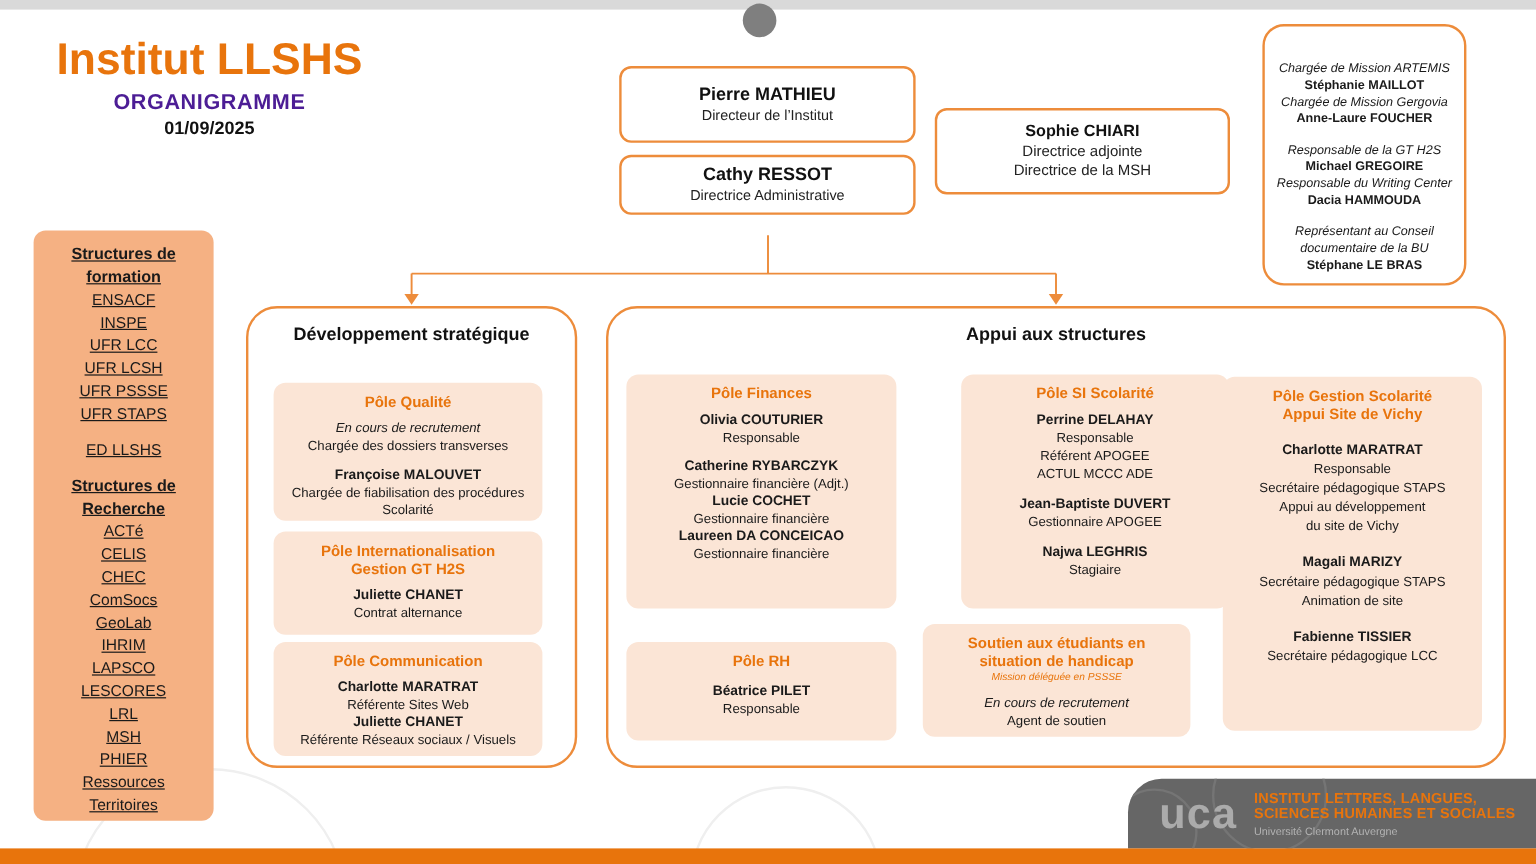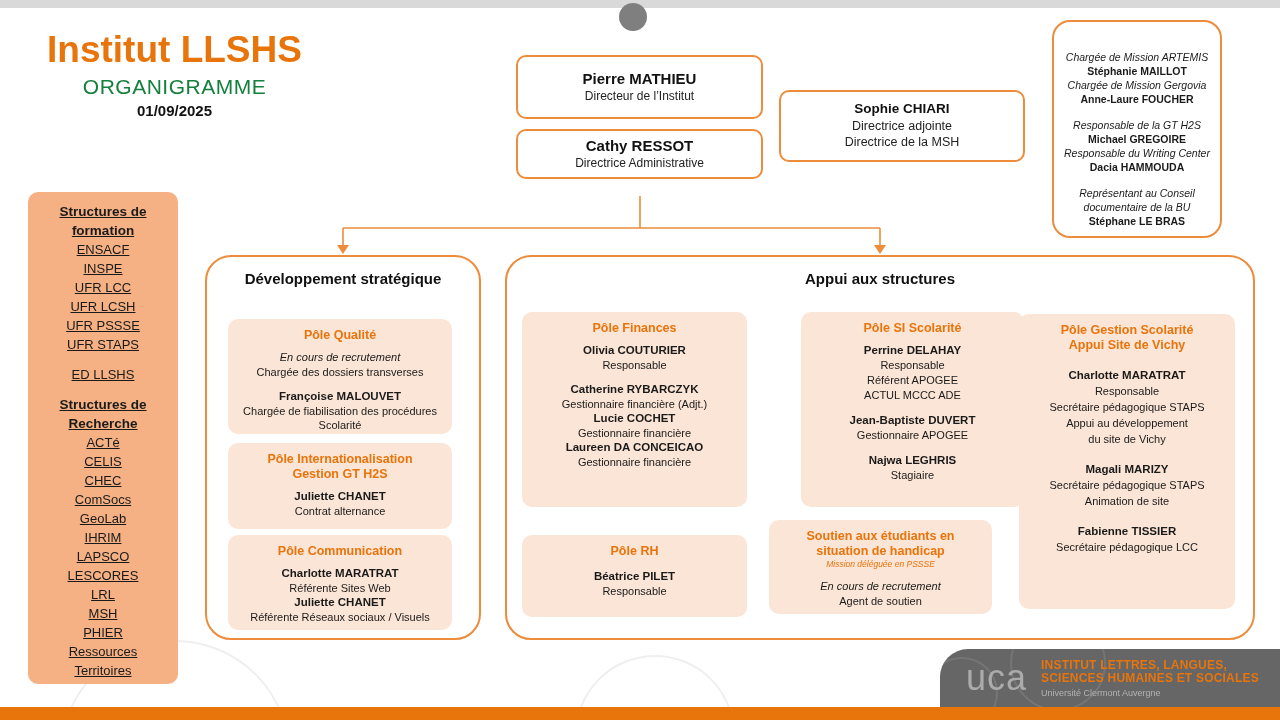--- a/index.html
+++ b/index.html
@@ -12,21 +12,21 @@
   .top-circle { position: absolute; left: 619px; top: 3px; width: 28px; height: 28px; border-radius: 50%; background: var(--topCircle, #7F7F7F); }
 
   
   .ring { position: absolute; border-radius: 50%; border: 2px solid #EFEFEF; }
   .ring1 { left: 60px; top: 640px; width: 230px; height: 230px; }
   .ring2 { left: 575px; top: 655px; width: 160px; height: 160px; }
 
   
   .header { position: absolute; left: 22px; top: 30px; width: 305px; text-align: center; }
   .header-title { font-size: 37px; font-weight: 700; color: var(--accent, #E8740C); line-height: 1.1; }
-  .header-sub { font-size: 21px; font-weight: 400; color: #15803d; margin-top: 4px; letter-spacing: 0.5px; }
+  .header-sub { font-size: 18px; font-weight: 700; color: #4c1d95; margin-top: 4px; letter-spacing: 0.5px; }
   .header-date { font-size: 15px; font-weight: 700; color: #111; margin-top: 3px; }
 
   
   .orgbox { position: absolute; background: #fff; border: 2.5px solid var(--border, #ED8C3B); border-radius: 10px; display: flex; flex-direction: column; align-items: center; justify-content: center; text-align: center; }
   .box-director { left: 516px; top: 55px; width: 247px; height: 64px; }
   .box-admin    { left: 516px; top: 129px; width: 247px; height: 50px; }
   .box-deputy   { left: 779px; top: 90px; width: 246px; height: 72px; }
   .person-name { font-weight: 700; font-size: 15px; color: #111; line-height: 1.25; }
   .person-role { font-size: 12px; color: #222; line-height: 1.3; }
   .box-deputy .person-name { font-size: 13.5px; }
@@ -77,21 +77,21 @@
   .pole-si .ln { line-height: 15px; }
 
   
   .connectors { position: absolute; left: 0; top: 0; pointer-events: none; }
 
   
   .footer { position: absolute; left: 940px; top: 649px; width: 340px; height: 58px; background: var(--footerBg, #666666); border-radius: 28px 0 0 0; overflow: hidden; display: flex; align-items: center; padding-left: 26px; }
   .footer-ring { position: absolute; border-radius: 50%; border: 2px solid #757575; }
   .fring1 { left: -14px; top: 8px; width: 72px; height: 72px; }
   .fring2 { left: 70px; top: -34px; width: 96px; height: 96px; }
-  .uca-logo { font-size: 36px; font-weight: 400; color: #ABABAB; letter-spacing: 1px; text-transform: lowercase; line-height: 1; position: relative; }
+  .uca-logo { font-size: 36px; font-weight: 700; color: #ABABAB; letter-spacing: 1px; text-transform: lowercase; line-height: 1; position: relative; }
   .footer-text { margin-left: 14px; position: relative; }
   .footer-line { display: block; color: var(--accent, #E8740C); font-weight: 700; font-size: 12px; line-height: 13px; letter-spacing: 0.2px; }
   .footer-sub { display: block; color: #B3B3B3; font-size: 9px; margin-top: 3px; }
 
   .bottom-bar { position: absolute; left: 0; top: 707px; width: 1280px; height: 13px; background: var(--bottomBar, #E8740C); }
 </style>
 </head>
 <body>
 
 <div class="page">

